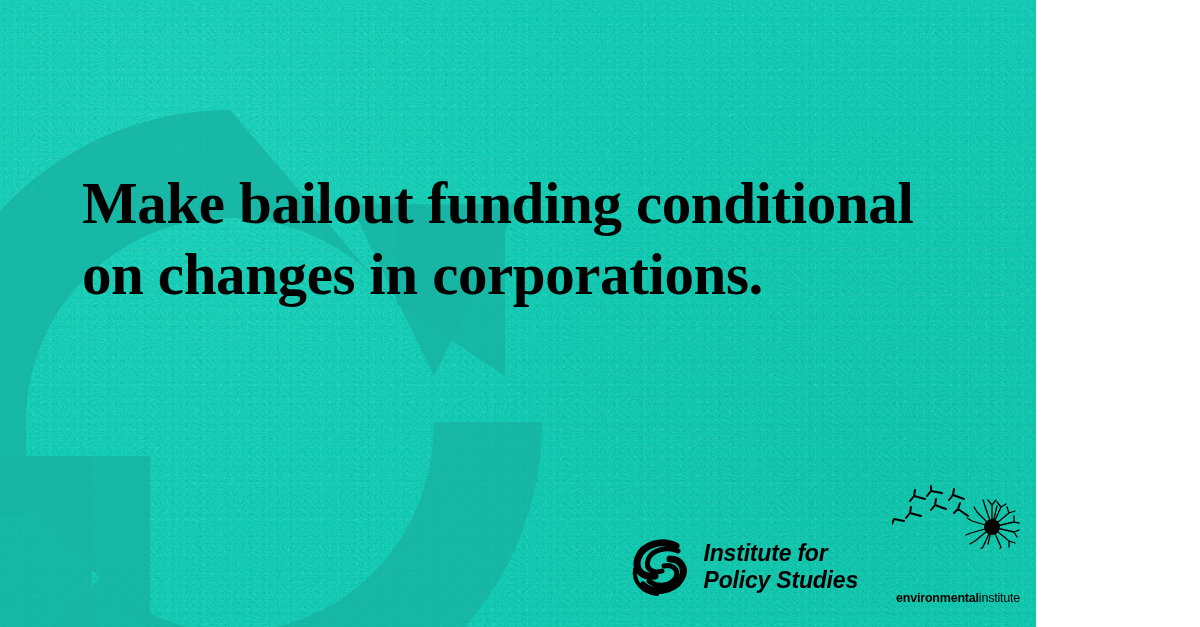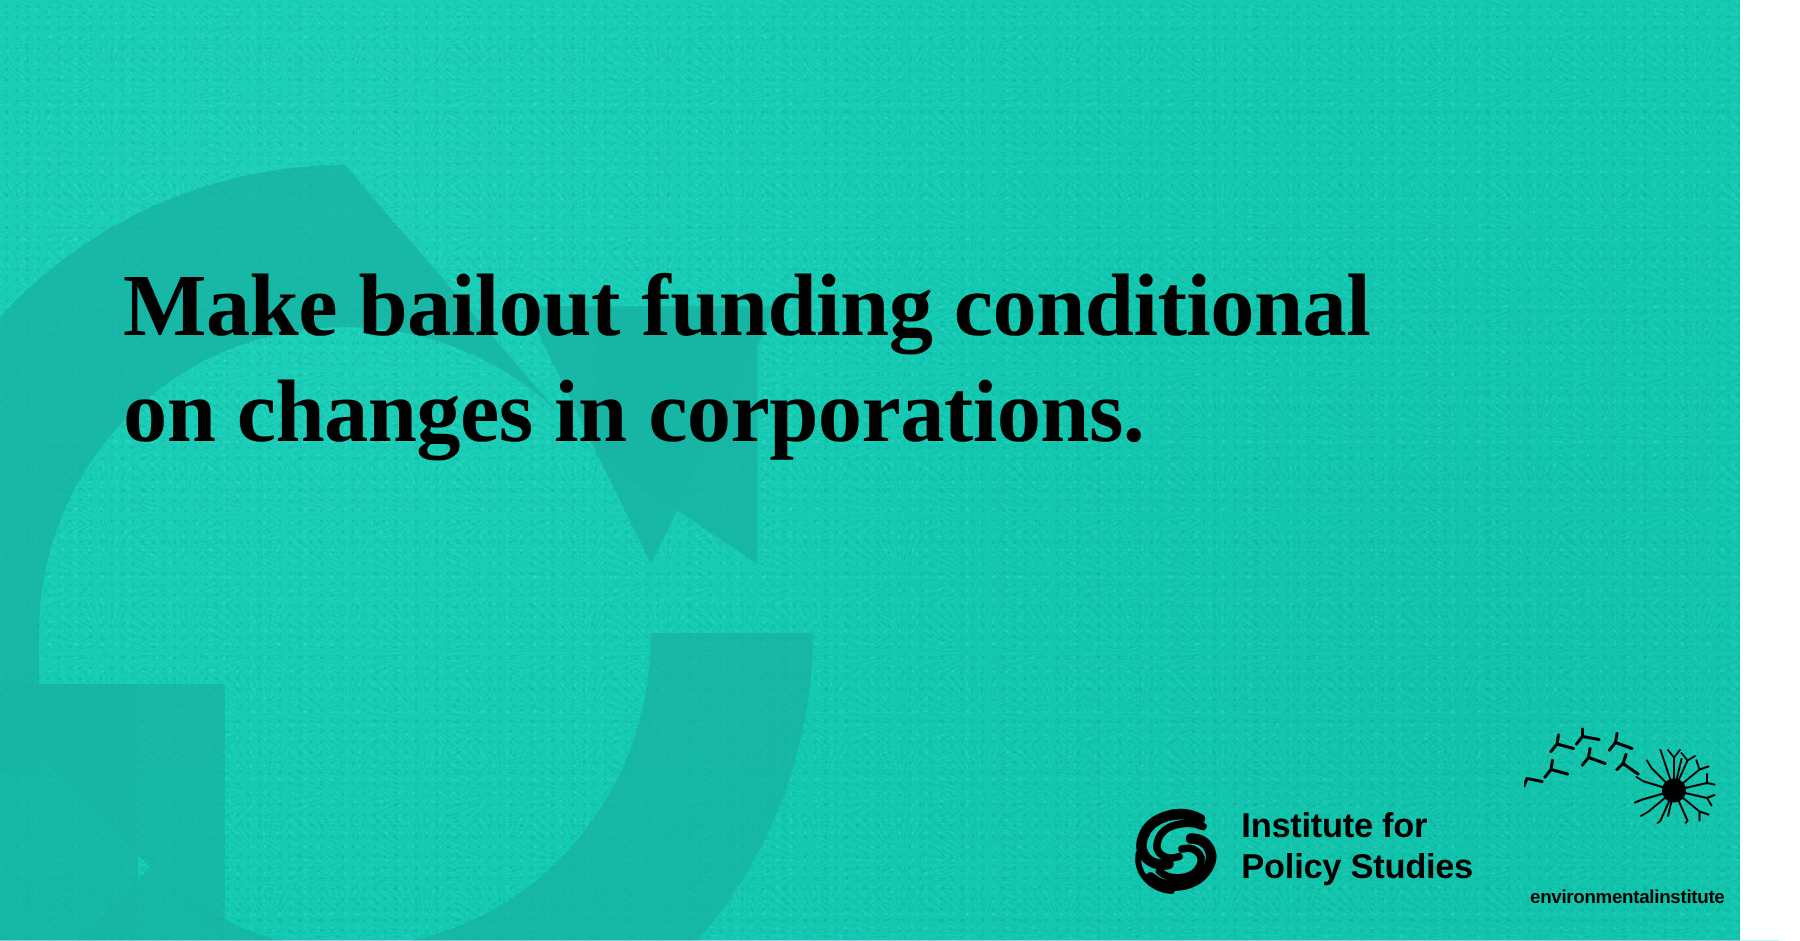--- a/index.html
+++ b/index.html
@@ -2,24 +2,24 @@
 <html><head>
 <meta charset="utf-8">
 <style>
   html, body {
     margin: 0;
     padding: 0;
     background: #ffffff;
   }
   #card {
     position: relative;
-    width: 1160px;
+    width: 1036px;
     height: 627px;
     overflow: hidden;
-    background: #8b5cf6;
+    background: #5eead4;
     font-family: "Liberation Sans", sans-serif;
   }
 
   
   .bg-base {
     position: absolute;
     inset: 0;
     background: #10cdb4;
     background-image:
       radial-gradient(circle at 18% 22%, #1ad3bb 0%, rgba(26,211,187,0) 45%),
@@ -93,22 +93,24 @@
     position: absolute;
     right: 16px;
     bottom: 22px;
     display: flex;
     align-items: flex-end;
     gap: 34px;
   }
 
   .ips-logo {
     display: flex;
+    align-items: center;
     gap: 13px;
     padding-bottom: 8px;
+    font-style: italic;
   }
   .ips-mark { width: 62px; height: 60px; display: block; }
   .ips-wordmark {
     color: #000;
     font-family: "Liberation Sans", sans-serif;
     font-weight: 700;
     font-size: 23px;
     line-height: 1.17;
     letter-spacing: -0.2px;
     white-space: pre-line;
@@ -135,21 +137,21 @@
     position: absolute;
     left: 4px;
     bottom: 0;
     color: #000;
     font-family: "Liberation Sans", sans-serif;
     font-size: 12.5px;
     letter-spacing: -0.2px;
     white-space: nowrap;
   }
   .tni-tag b { font-weight: 700; }
-  .tni-tag span { font-weight: 700; }
+  .tni-tag span { font-weight: 400; }
 </style>
 </head>
 <body>
 
 <div id="card">
 
   <div class="bg-base"></div>
   <div class="bg-noise"></div>
   <div class="bg-noise2"></div>
 

